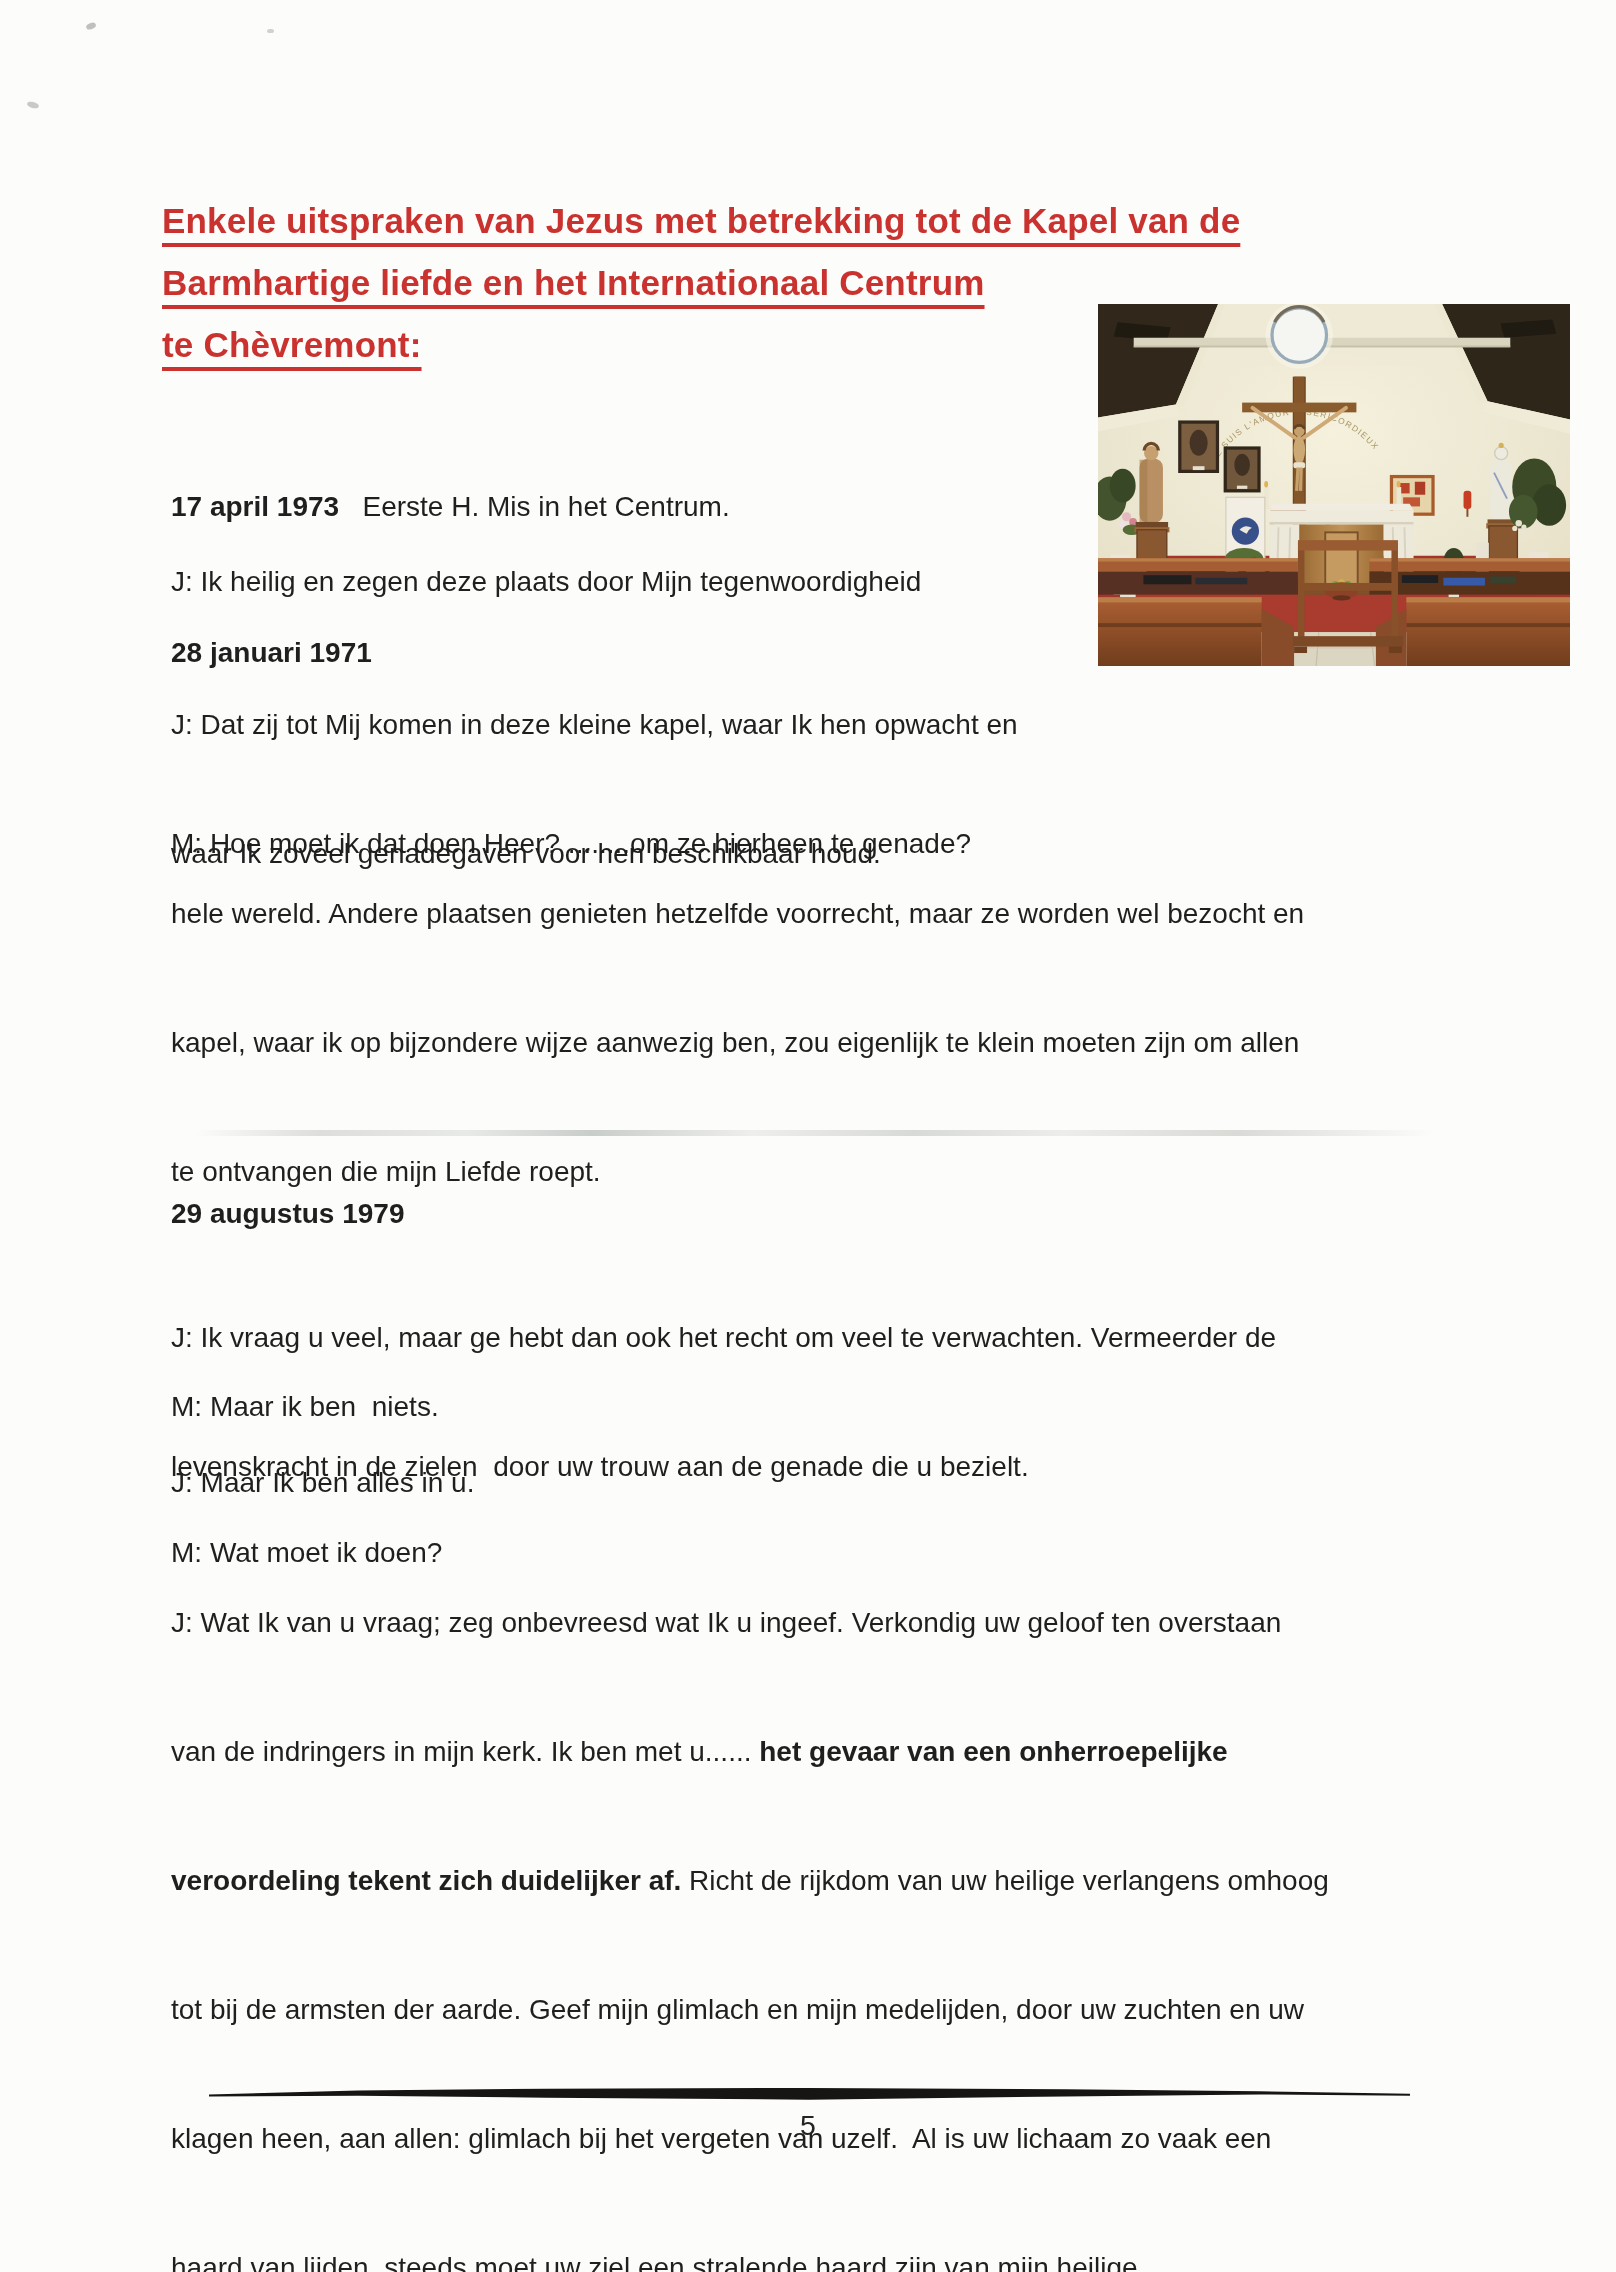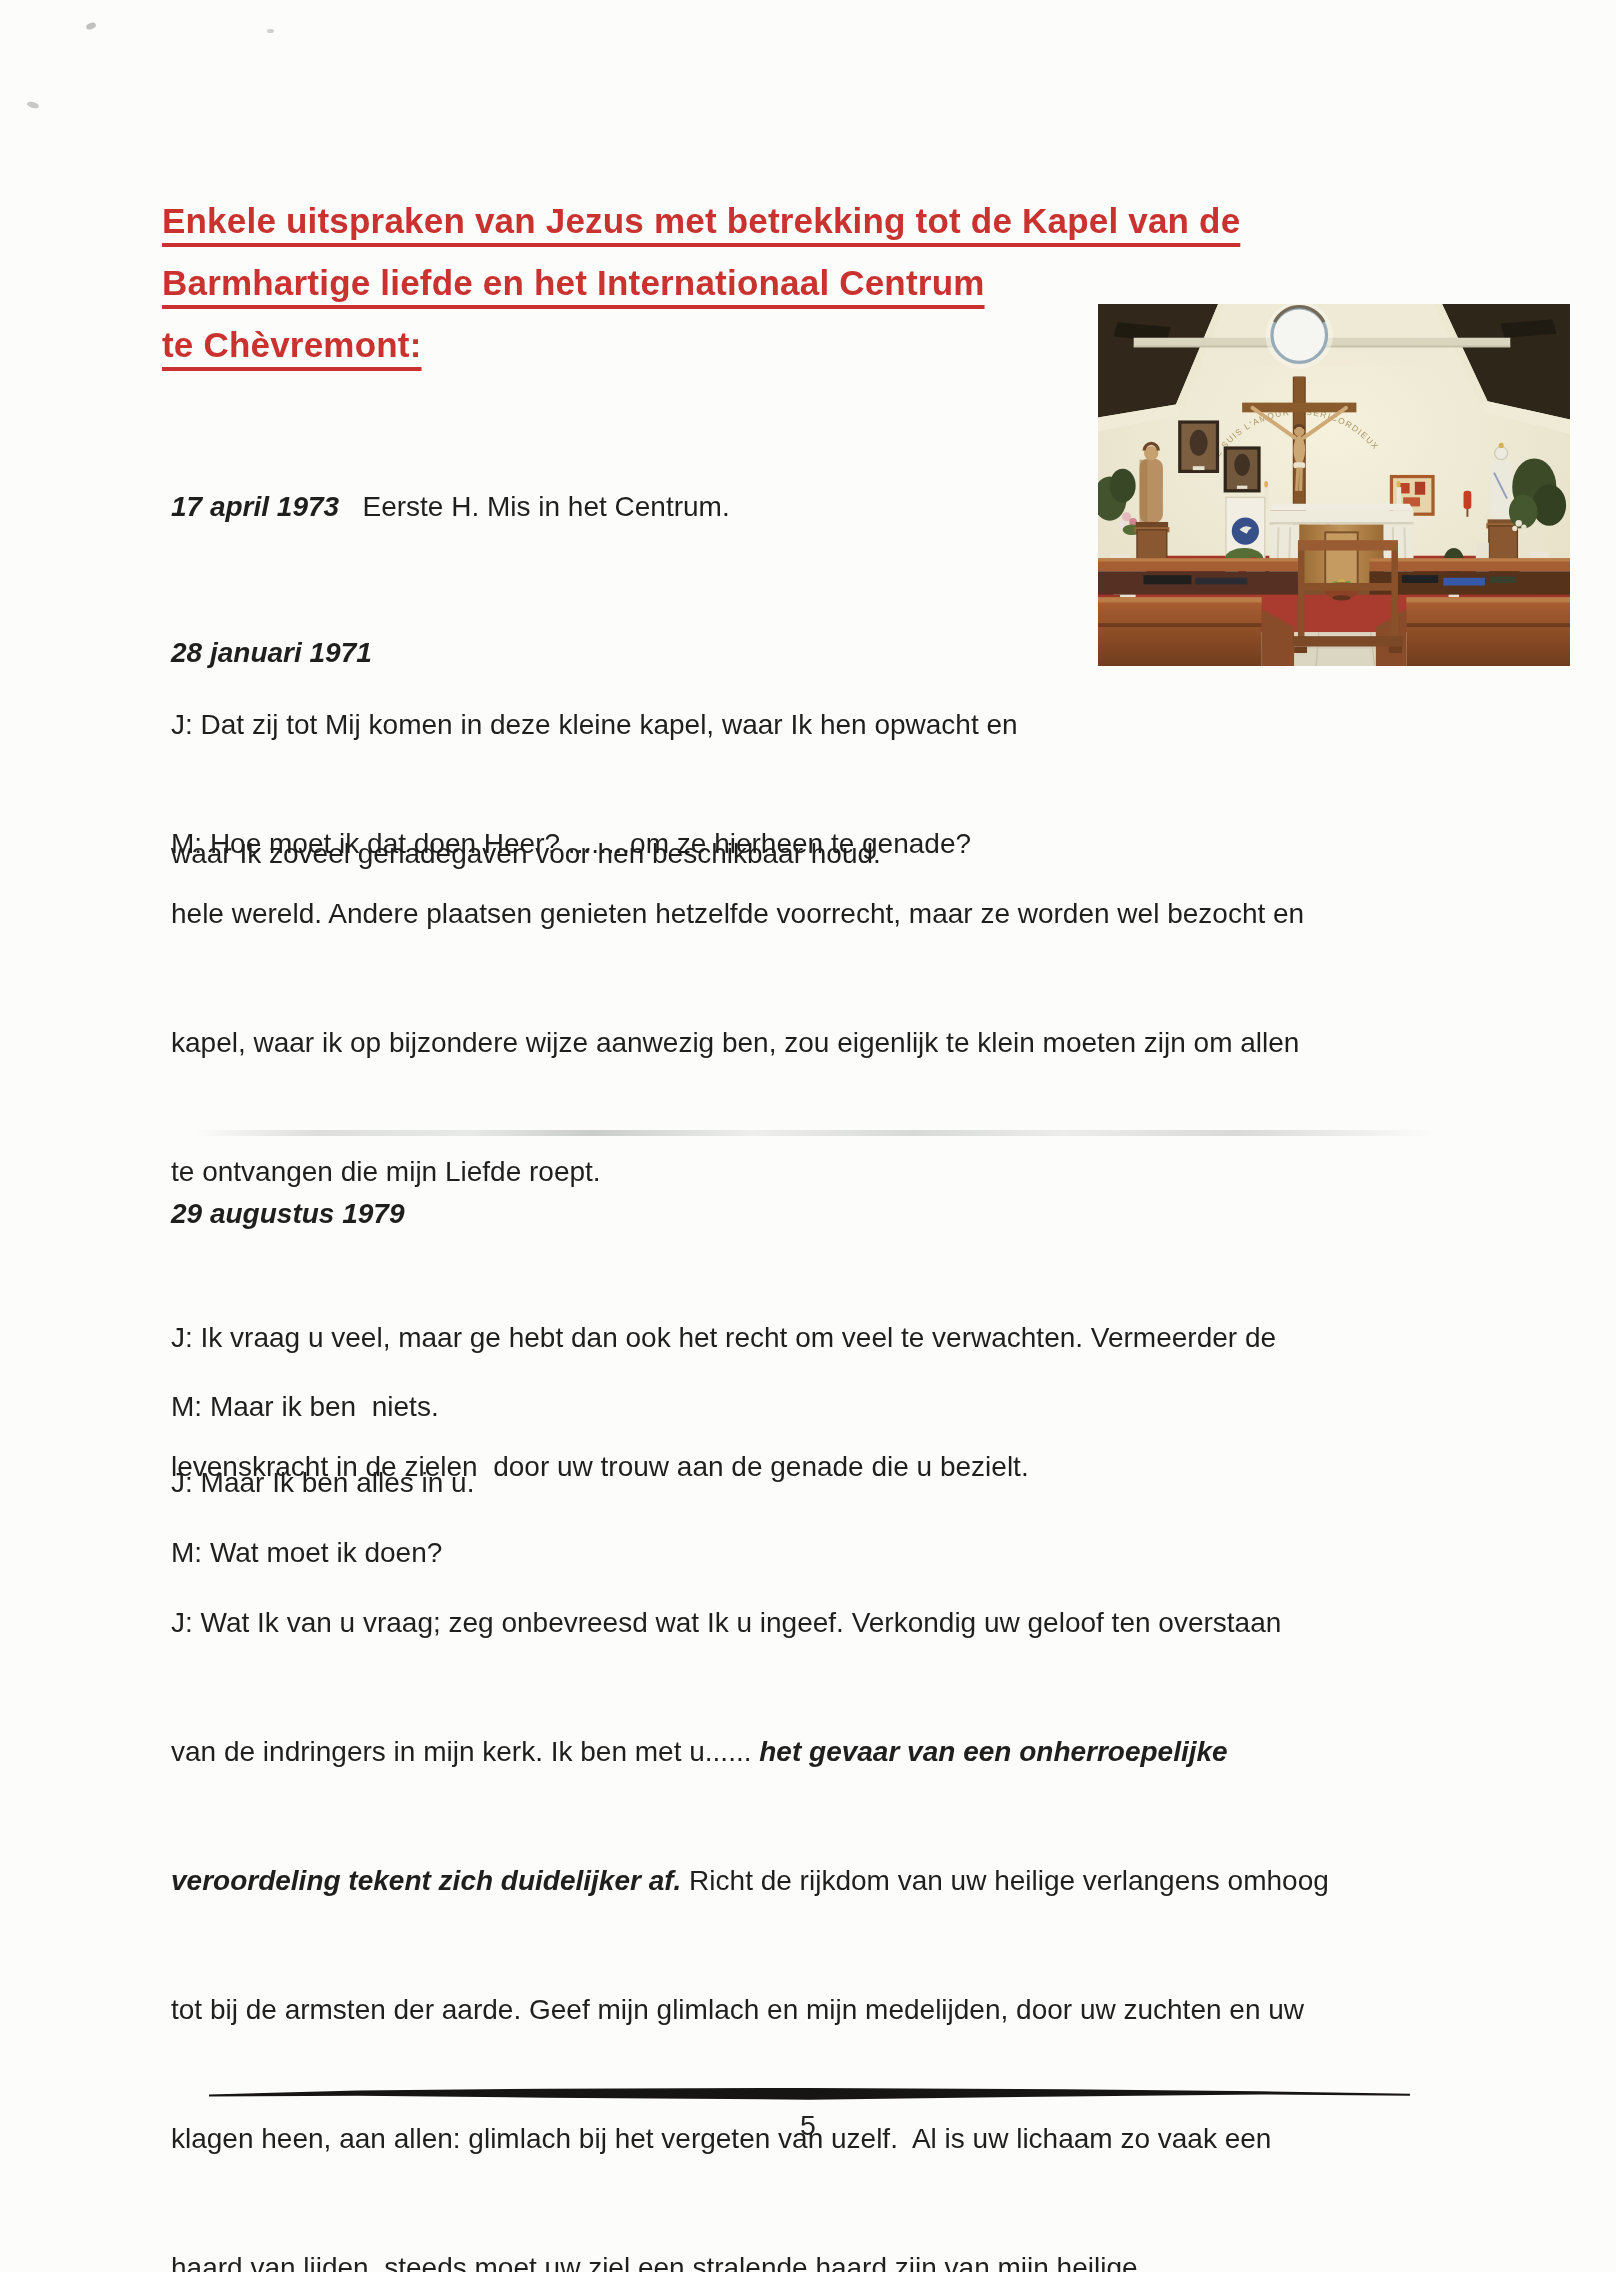--- a/index.html
+++ b/index.html
@@ -22,21 +22,21 @@
     text-decoration:underline;
     text-decoration-thickness:3.9px;
     text-underline-offset:9.7px;
   }
   
   .para{
     position:absolute;left:171px;
     font-size:28px;line-height:43px;
     white-space:pre;
   }
-  .b{font-weight:bold;font-style:italic;}
+  .b{font-weight:bold;}
   
   .photo{
     position:absolute;left:1098px;top:304px;width:472px;height:362px;
     margin:0;padding:0;
     filter:saturate(.92) blur(0.3px);
   }
   .photo svg{display:block;width:100%;height:100%;}
   
   .footer-rule{position:absolute;left:209px;top:2088px;width:1201px;height:13px;}
   .page-num{
@@ -312,20 +312,23 @@
       </g>
 
       <rect width="727" height="558" fill="#d8c9a0" opacity=".05"></rect>
     </svg>
   </figure>
 
   <div class="para" style="top:399px">
     <div class="line"><span class="b">17 april 1973</span><span>   Eerste H. Mis in het Centrum.</span></div>
   </div>
 
+  <div class="para" style="top:474px">
+    <div class="line">J: Ik heilig en zegen deze plaats door Mijn tegenwoordigheid</div>
+  </div>
 
   <div class="para" style="top:545px">
     <div class="line"><span class="b">28 januari 1971</span></div>
   </div>
 
   <div class="para" style="top:617px">
     <div class="line">J: Dat zij tot Mij komen in deze kleine kapel, waar Ik hen opwacht en</div>
     <div class="line">waar Ik zoveel genadegaven voor hen beschikbaar houd.</div>
   </div>
 

